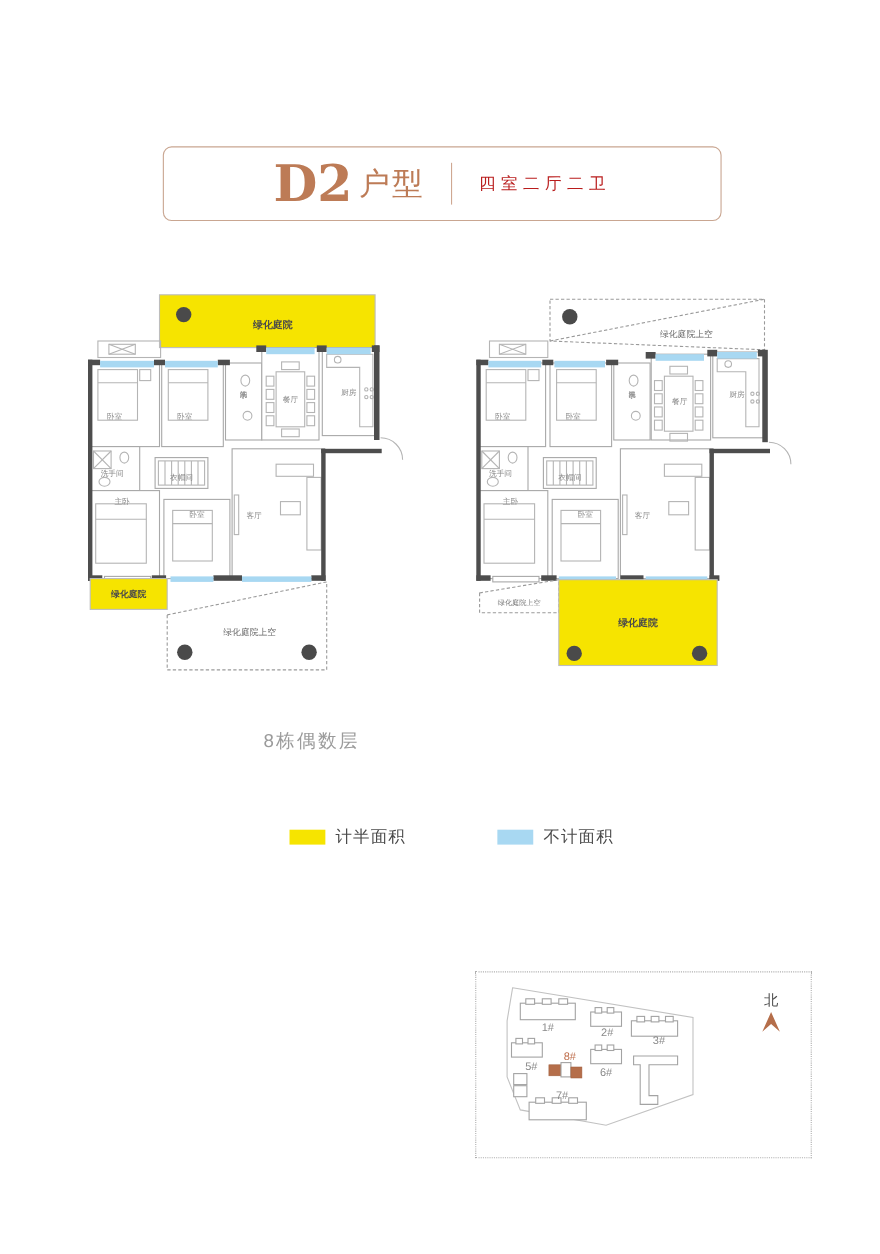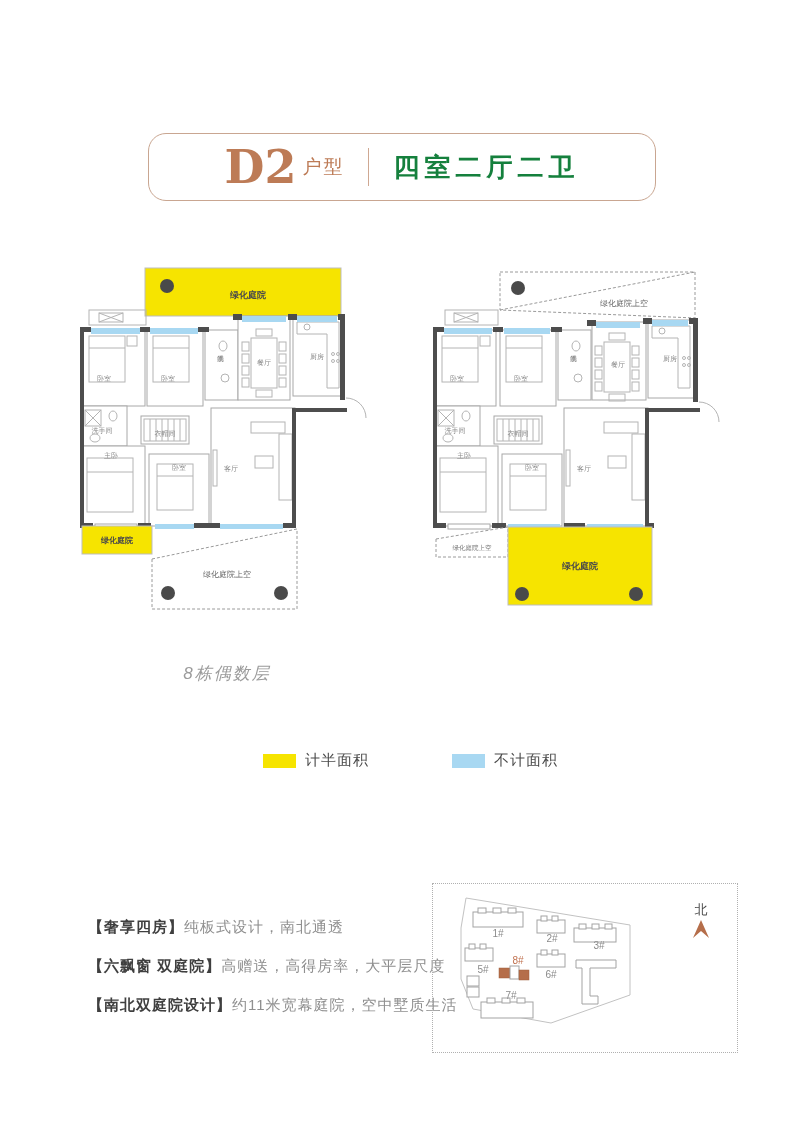--- a/index.html
+++ b/index.html
@@ -1,44 +1,44 @@
 <!DOCTYPE html>
 <html><head>
 <meta charset="utf-8">
 <style>
   html,body{margin:0;padding:0;background:#fff;}
   body{font-family:"Liberation Sans",sans-serif;}
   .page{position:relative;width:800px;height:1140px;background:#fff;overflow:hidden;}
 
   
   .title-box{position:absolute;left:148px;top:133px;width:506px;height:66px;
-    border:1px solid #c9a691;border-radius:18px;display:flex;align-items:center;justify-content:center;}
+    border:1px solid #c9a691;border-radius:8px;display:flex;align-items:center;justify-content:center;}
   .t-code{font-family:"DejaVu Serif",serif;font-weight:bold;font-size:46px;color:#bd7b56;line-height:1;}
-  .t-suffix{font-size:19px;color:#bd7b56;margin-left:6px;letter-spacing:2px;text-align:center;}
+  .t-suffix{font-size:28px;color:#bd7b56;margin-left:6px;letter-spacing:2px;text-align:center;}
   .t-div{width:1px;height:38px;background:#cfa892;margin:0 24px;}
-  .t-layout{font-size:26px;color:#15803d;letter-spacing:5px;font-weight:bold;}
+  .t-layout{font-size:15px;color:#b91c1c;letter-spacing:5px;}
 
   
   svg.plan{position:absolute;}
   .yl{fill:#f6e400;}
   .bl{fill:#a8d8f2;}
   .w{fill:#4d4d4d;}
   .col{fill:#4a4a4a;}
   .rm{fill:#fff;stroke:#a8a8a8;stroke-width:1;}
   .fn{fill:none;stroke:#b4b4b4;stroke-width:1;}
   .fr{fill:none;stroke:#bdbdbd;stroke-width:1;}
   .dash{fill:none;stroke:#9a9a9a;stroke-width:1;stroke-dasharray:3 2;}
   .lbl{font-size:7px;fill:#8a8a8a;}
   .lblv{font-size:6.5px;fill:#8a8a8a;writing-mode:tb;}
   .lblb{font-size:9px;font-weight:bold;fill:#4a4a4a;}
   .lblb2{font-size:8px;font-weight:bold;fill:#4a4a4a;}
   .lbls{font-size:8px;fill:#666;}
   .lblxs{font-size:6.5px;fill:#777;}
 
-  .caption{position:absolute;width:200px;text-align:center;font-size:17px;color:#9b9b9b;letter-spacing:2px;font-style:italic;}
+  .caption{position:absolute;width:200px;text-align:right;font-size:17px;color:#9b9b9b;letter-spacing:2px;}
   .caption.c-left{left:127px;top:662px;}
   .caption.c-right{left:486px;top:662px;}
 
   
   .legend-item{position:absolute;top:751px;display:flex;align-items:center;}
   .legend-item.l1{left:263px;}
   .legend-item.l2{left:452px;}
   .legend-item svg{display:block;}
   .legend-item span{font-size:15px;color:#4a4a4a;margin-left:9px;letter-spacing:1px;}
 
@@ -325,31 +325,20 @@
     </svg>
     <span>计半面积</span>
   </div>
   <div class="legend-item l2">
     <svg width="33" height="14">
       <rect width="33" height="14" fill="#a8d8f2"></rect>
     </svg>
     <span>不计面积</span>
   </div>
 
-  <div class="features">
-    <div class="feat">
-      <span class="tag">【奢享四房】</span><span class="desc">纯板式设计，南北通透</span>
-    </div>
-    <div class="feat">
-      <span class="tag">【六飘窗 双庭院】</span><span class="desc">高赠送，高得房率，大平层尺度</span>
-    </div>
-    <div class="feat">
-      <span class="tag">【南北双庭院设计】</span><span class="desc">约11米宽幕庭院，空中墅质生活</span>
-    </div>
-  </div>
 
   <div class="sitemap">
     <svg width="304" height="168" viewBox="0 0 304 168">
       <polygon class="sm-out" points="33,14 197,41 197,111 118,139 40,125 28,95 28,44"></polygon>
 
       <g>
         <g class="sm-bld">
             <rect x="40" y="28" width="50" height="15"></rect>
             <rect x="45" y="24" width="8" height="5"></rect>
             <rect x="60" y="24" width="8" height="5"></rect>

